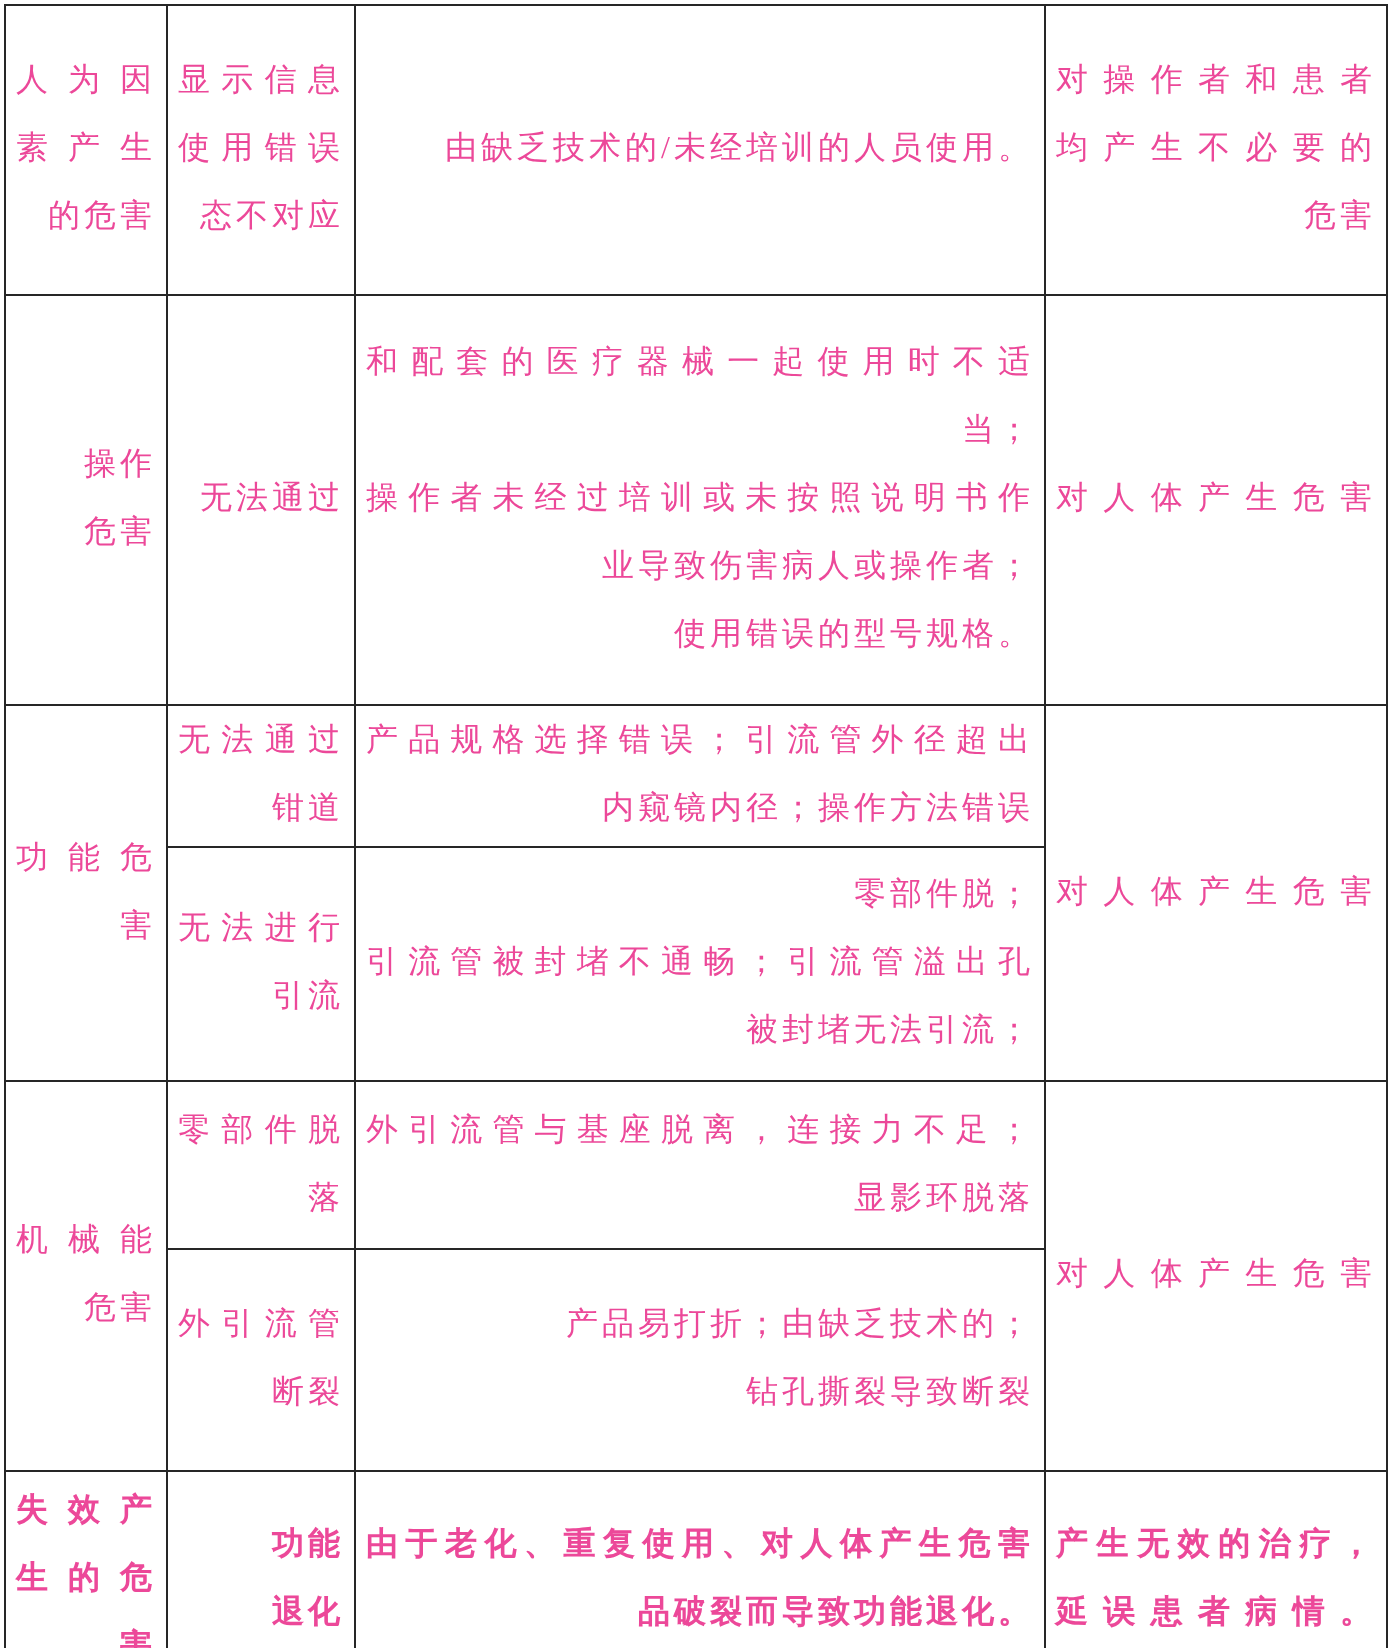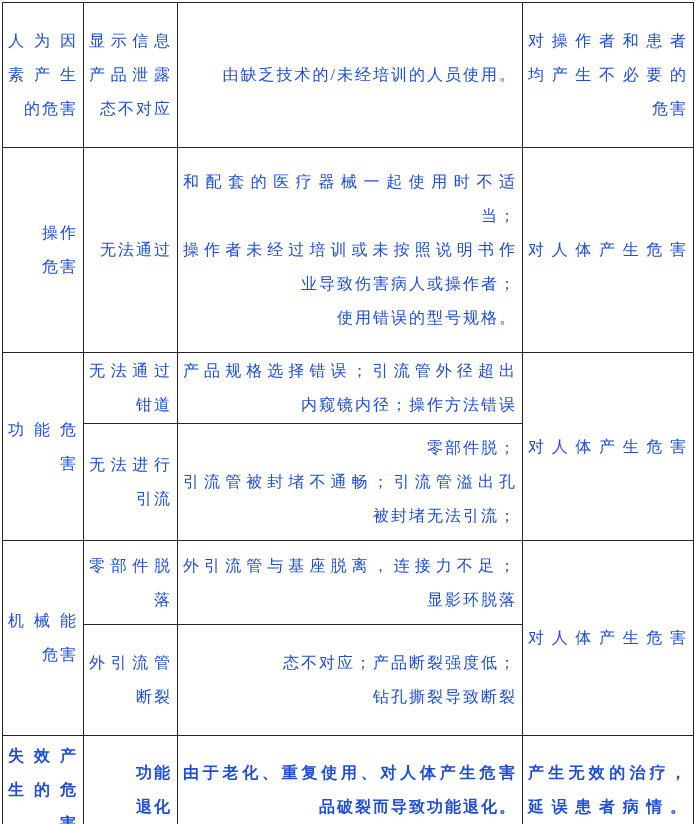--- a/index.html
+++ b/index.html
@@ -3,21 +3,21 @@
 <meta charset="utf-8">
 <style>
   html, body { margin: 0; padding: 0; background: #ffffff; }
   .page {
     width: 695px;
     height: 824px;
     background: #ffffff;
     position: relative;
     overflow: hidden;
     font-family: "Liberation Serif", "DejaVu Serif", serif;
-    color: #1d4ed8;
+    color: #ec4899;
   }
   table.hazard-table {
     border-collapse: collapse;
     table-layout: fixed;
     margin: 2px 0 0 2px;
     width: 691px;
     height: 820px;
   }
   td {
     border: 1.5px solid #262626;
@@ -56,21 +56,21 @@
 
     <tbody>
         <tr class="r1">
       <td>
             <div class="tline fill">人为因</div>
             <div class="tline fill">素产生</div>
             <div class="tline">的危害</div>
           </td>
       <td>
             <div class="tline fill">显示信息</div>
-            <div class="tline fill">产品泄露</div>
+            <div class="tline fill">使用错误</div>
             <div class="tline">态不对应</div>
           </td>
       <td>
             <div class="tline">由缺乏技术的/未经培训的人员使用。</div>
           </td>
       <td>
             <div class="tline fill">对操作者和患者</div>
             <div class="tline fill">均产生不必要的</div>
             <div class="tline">危害</div>
           </td>
@@ -141,21 +141,21 @@
       <td rowspan="2">
             <div class="tline fill">对人体产生危害</div>
           </td>
     </tr>
     <tr class="r4b">
       <td>
             <div class="tline fill">外引流管</div>
             <div class="tline">断裂</div>
           </td>
       <td>
-            <div class="tline">态不对应；产品断裂强度低；</div>
+            <div class="tline">产品易打折；由缺乏技术的；</div>
             <div class="tline">钻孔撕裂导致断裂</div>
           </td>
     </tr>
 
     <tr class="r5">
       <td>
             <div class="tline fill">失效产</div>
             <div class="tline fill">生的危</div>
             <div class="tline">害</div>
           </td>

